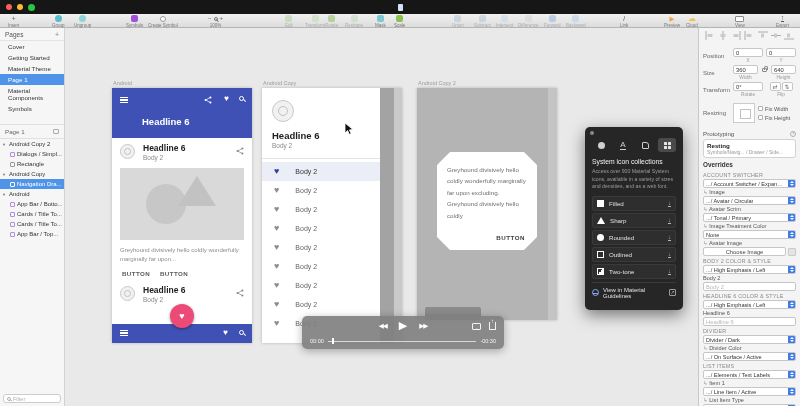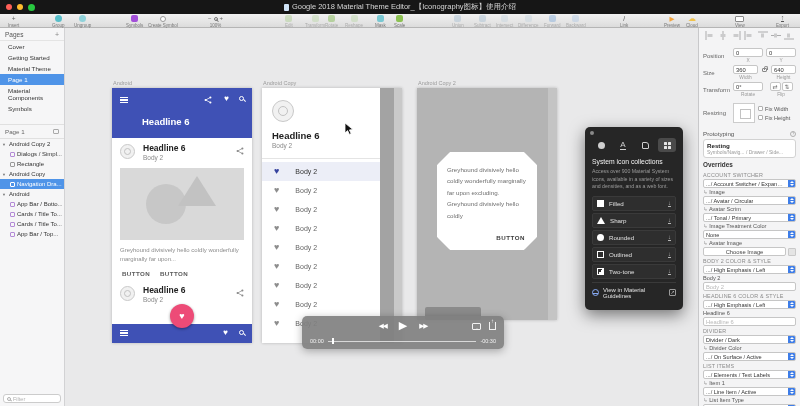--- a/index.html
+++ b/index.html
@@ -187,21 +187,20 @@
 <body>
 
 <div id="app">
 
   <div class="titlebar">
     <span class="tl r"></span>
     <span class="tl y"></span>
     <span class="tl g"></span>
     <div class="wtitle">
       <span class="doc-ic"></span>
-      <span>Google 2018 Material Theme Editor_【Iconography图标】使用介绍</span>
     </div>
   </div>
 
   <div class="toolbar" id="toolbar">
       <div class="tb" style="left: 8px;">
         <span class="ic" style="color: rgb(102, 102, 102);">+</span>
         <span class="lb">Insert</span>
       </div>
       <div class="tb" style="left: 52px;">
         <span class="ic">

